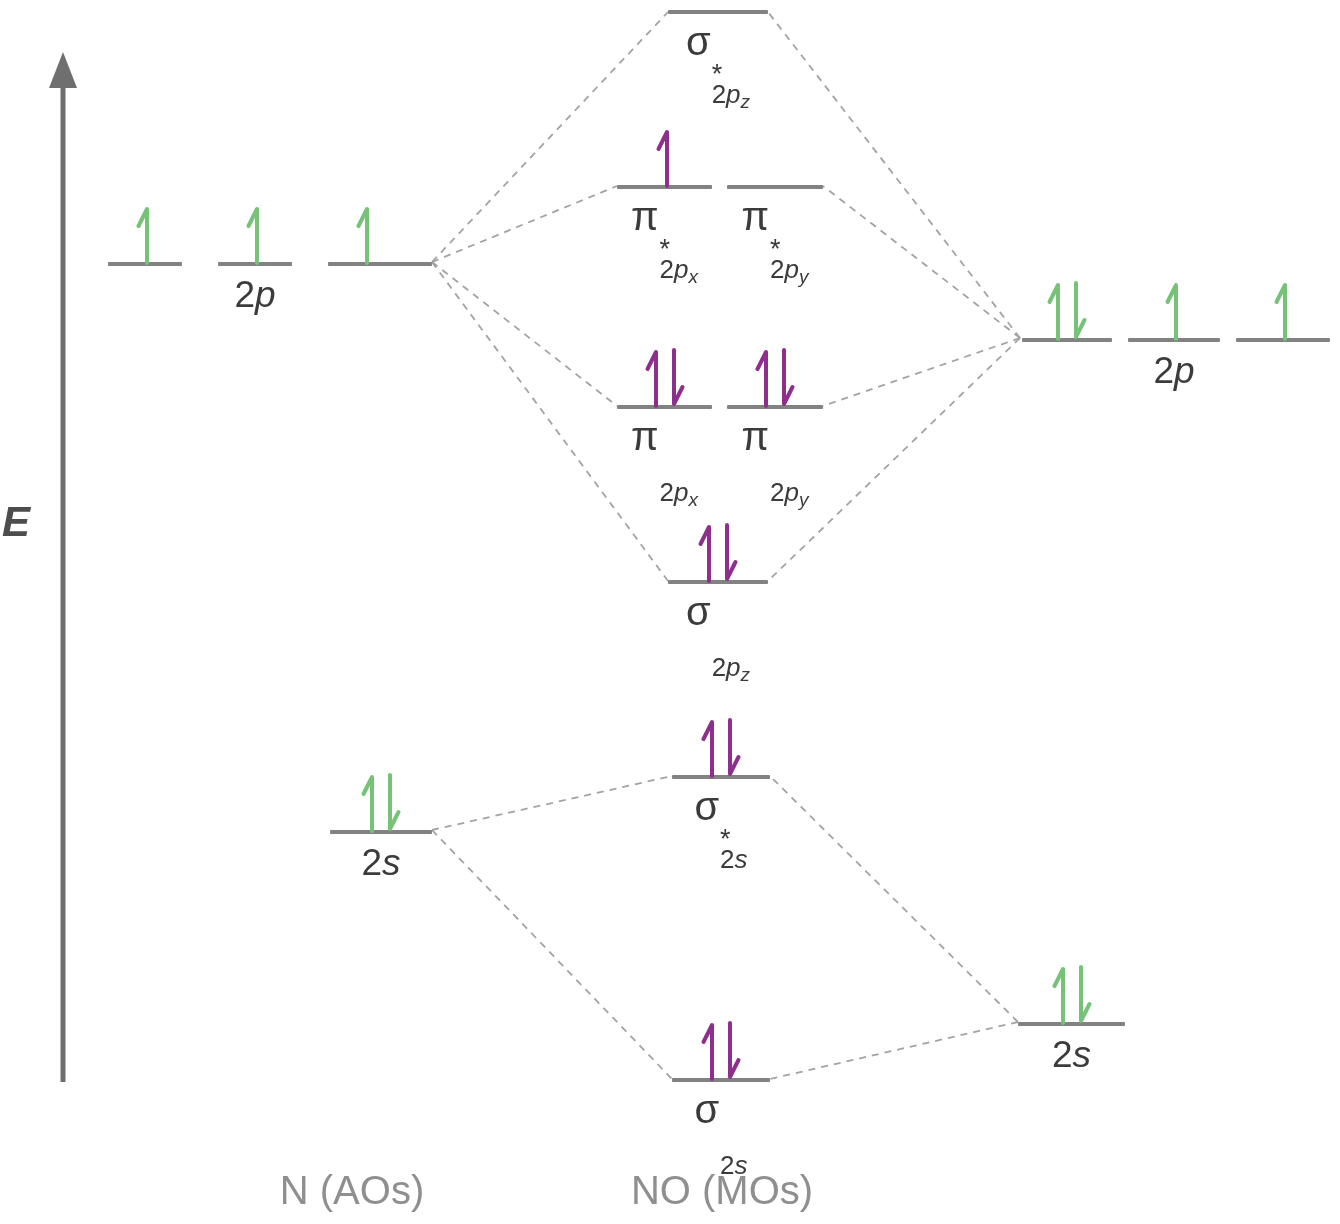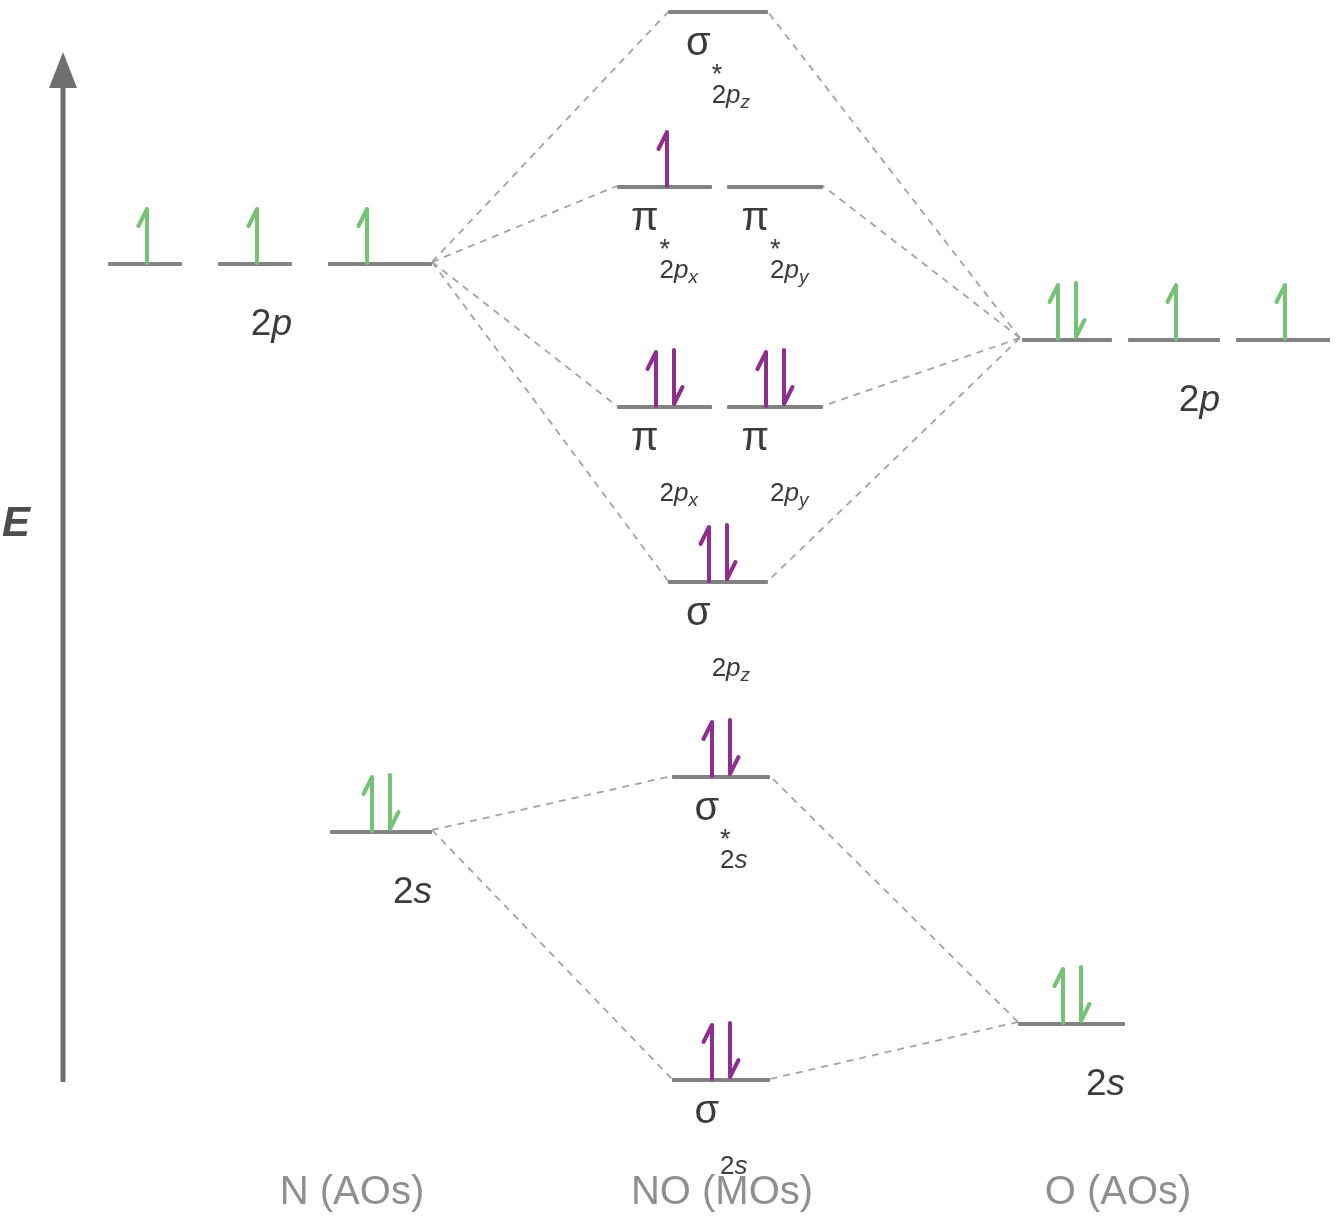--- a/index.html
+++ b/index.html
@@ -8,21 +8,21 @@
   }
   *{margin:0;padding:0;box-sizing:border-box;}
   body{font-family:"Liberation Sans",sans-serif;background:#fff;}
   .canvas{position:relative;width:1340px;height:1224px;background:#fff;overflow:hidden;}
   .connectors{position:absolute;left:0;top:0;}
   .connectors line{stroke:var(--connector);stroke-width:1.8;stroke-dasharray:7 6;fill:none;}
   .level{position:absolute;}
   .line{height:3.5px;background:var(--line);border-radius:1px;}
   .electrons{position:absolute;bottom:1px;left:50%;transform:translateX(-50%);display:flex;align-items:flex-end;}
   .lbl{position:absolute;top:9px;left:50%;transform:translateX(-50%);white-space:nowrap;color:var(--ink);}
-  .ao-lbl{position:absolute;text-align:right;font-size:37px;color:var(--ink);white-space:nowrap;margin-top:28px;}
+  .ao-lbl{position:absolute;text-align:center;font-size:37px;color:var(--ink);white-space:nowrap;}
   .base{font-size:40px;color:var(--ink);}
   .stack{display:inline-flex;flex-direction:column;justify-content:space-between;align-items:flex-start;height:50px;vertical-align:-28px;margin-left:1px;}
   .star{font-size:27px;line-height:16px;height:14px;color:var(--ink);}
   .sub{font-size:26px;line-height:28px;color:var(--ink);}
   .subsub{font-size:19px;vertical-align:-5px;}
   .footer{position:absolute;text-align:center;font-size:40px;color:var(--muted);white-space:nowrap;}
   .axis-label{position:absolute;font-size:42px;font-weight:bold;font-style:italic;color:#4d4d4d;}
 </style>
 </head>
 <body>
@@ -237,15 +237,14 @@
       </div>
     <div class="line"></div>
     <div class="lbl"><span class="base">σ</span><span class="stack">
           <span class="star"></span>
           <span class="sub"><span>2</span><i>s</i><i class="subsub"></i></span>
         </span></div>
   </div>
 
   <div class="footer" style="left:252px;top:1168px;width:200px;">N (AOs)</div>
   <div class="footer" style="left:622px;top:1168px;width:200px;">NO (MOs)</div>
-  <div class="footer" style="left:1018px;top:1168px;width:200px;">O (AOs)</div>
 
 </div>
 
 </body></html>

